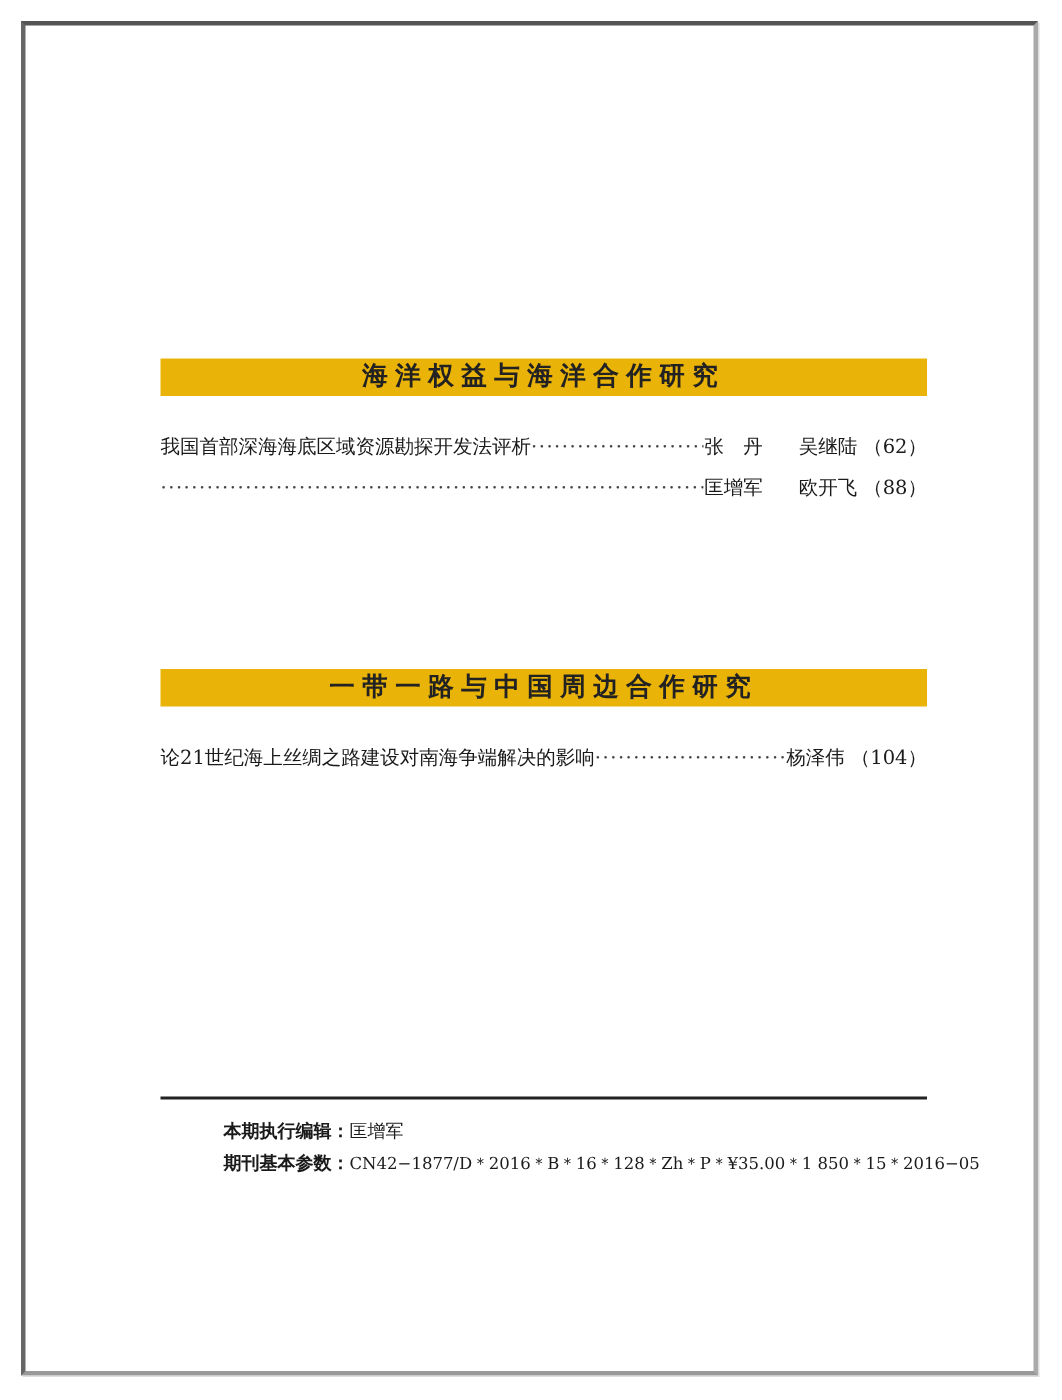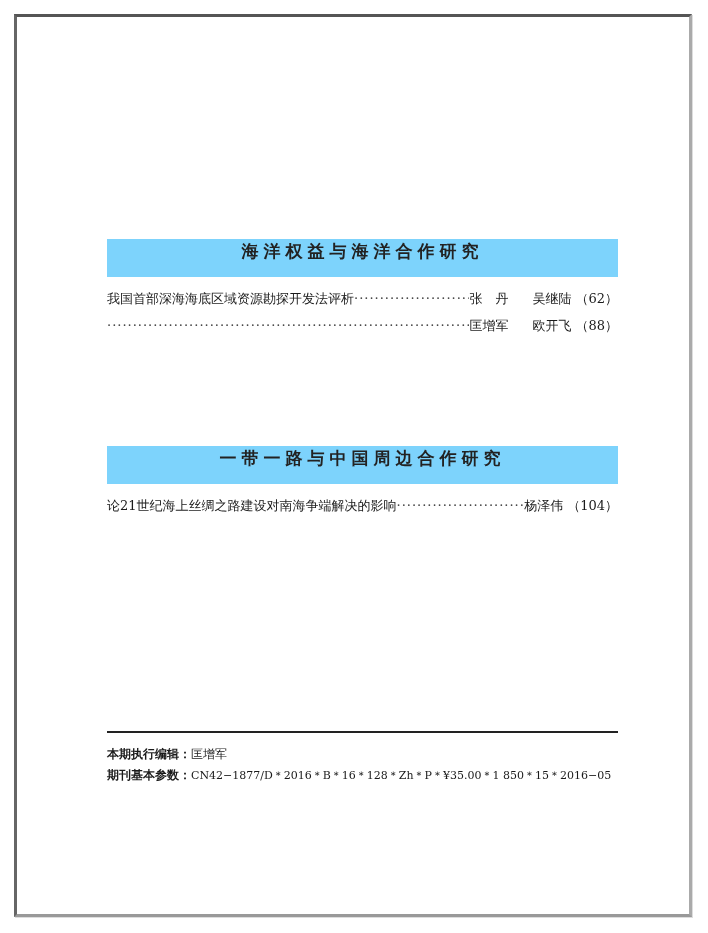--- a/index.html
+++ b/index.html
@@ -2,35 +2,35 @@
 <html><head>
 <meta charset="utf-8">
 <style>
   html, body { margin:0; padding:0; background:#ffffff; }
   body { width:708px; height:933px; position:relative; overflow:hidden;
          font-family:"DejaVu Serif","Liberation Serif",serif; color:#1a1a1a; }
   .frame { position:absolute; left:14px; top:14px; width:678px; height:903px;
            border-top:3px solid #555; border-left:3px solid #666;
            border-right:3px solid #aaa; border-bottom:3px solid #999;
            box-sizing:border-box; box-shadow: 1px 1px 0 #ddd; }
-  .section-bar { position:absolute; left:107px; width:511px; height:38px;
-                 background:#7dd3fc; text-align:center; font-size:17px;
+  .section-bar { position:absolute; left:107px; width:511px; height:25px;
+                 background:#eab308; text-align:center; font-size:17px;
                  line-height:25px; letter-spacing:5px; font-weight:bold;
                  font-family:"DejaVu Serif","Liberation Serif",serif; color:#222; }
   .toc { position:absolute; left:107px; width:511px; }
   .toc-row { display:flex; align-items:baseline; height:27px; font-size:13px; line-height:27px; white-space:nowrap; }
   .toc-title { flex:0 0 auto; }
   .toc-dots { flex:1 1 auto; overflow:hidden; color:#444; letter-spacing:1px; }
   .toc-dots::before { content:"································································································································"; }
   .toc-authors { flex:0 0 auto; }
   .toc-authors span + span { margin-left:24px; }
   .toc-page { flex:0 0 auto; margin-left:4px; }
   .rule { position:absolute; left:107px; top:731px; width:511px; height:0; border-top:2px solid #222; }
   .meta { position:absolute; left:107px; font-size:12px; white-space:nowrap; }
-  .meta-label { font-weight:bold; font-family:Liberation Sans, sans-serif; }
+  .meta-label { font-weight:bold; font-family:Liberation Sans, sans-serif;margin-left:42px; }
   .meta-value { font-size:11px; }
 </style>
 </head>
 <body>
 
 <div class="frame"></div>
 
 <div class="section-bar" style="top:239px;">海洋权益与海洋合作研究</div>
 
 <div class="toc" style="top:285px;">

